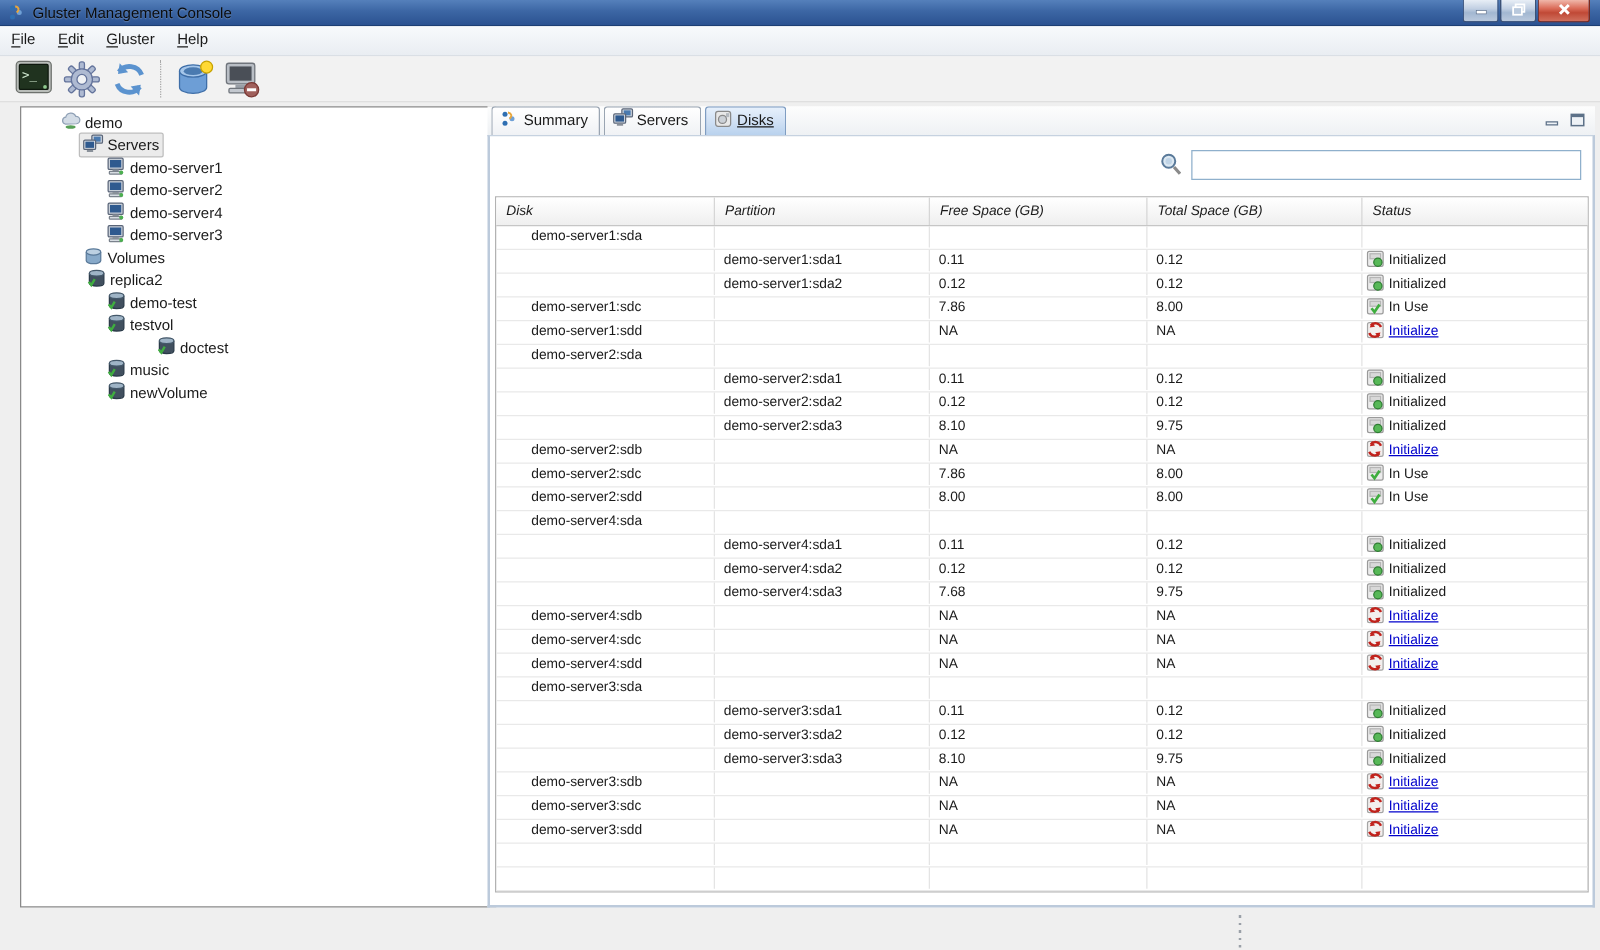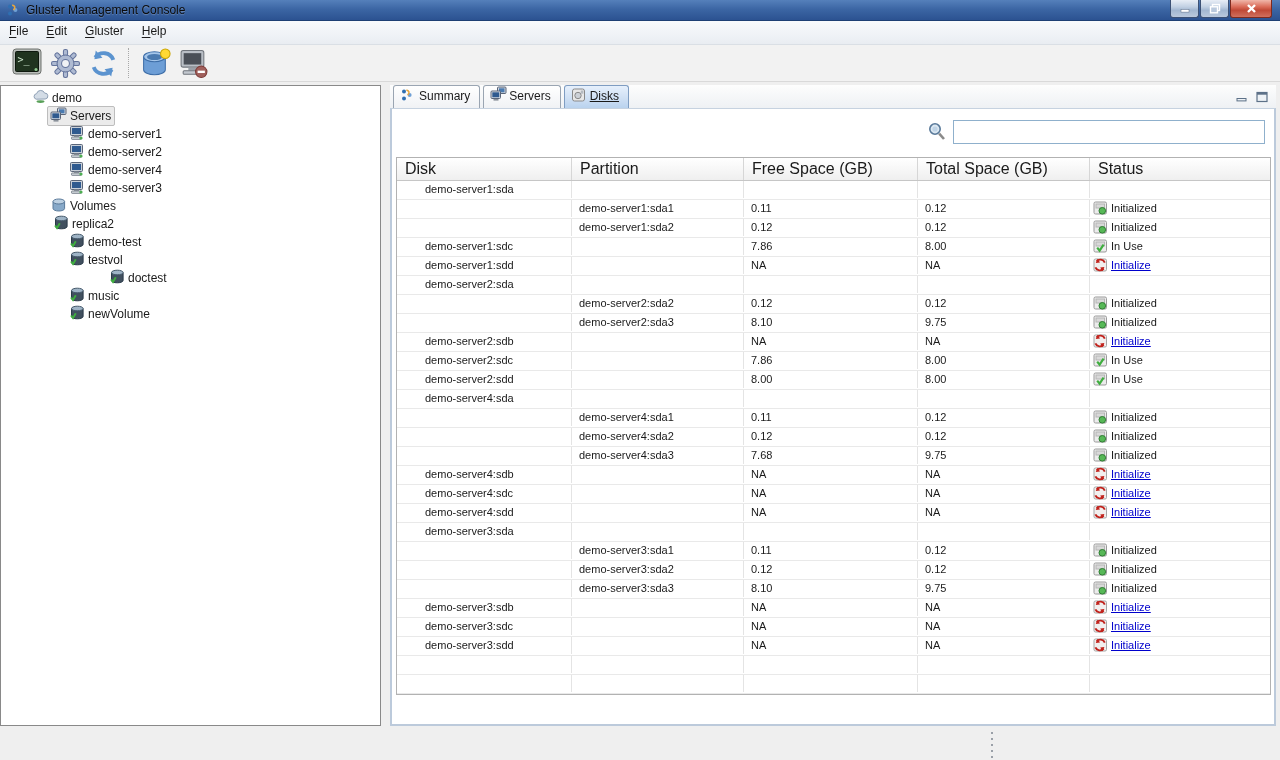--- a/index.html
+++ b/index.html
@@ -25,21 +25,21 @@
   .menu-item u{text-underline-offset:2px;}
   
   .toolbar{position:absolute;top:45px;left:0;width:1280px;height:37px;background:#f2f2f2;
     border-bottom:1px solid #d9d9d9;padding-left:8px;box-sizing:border-box;}
   .toolbtn{display:inline-block;width:38px;height:34px;margin-top:1px;text-align:center;padding-top:2px;
     box-sizing:border-box;vertical-align:top;}
   .tsep{display:inline-block;width:1px;height:30px;margin:3px 6px 0 6px;border-left:1px dotted #a8a8a8;vertical-align:top;}
   
   .main{position:absolute;top:82px;left:0;width:1280px;height:678px;background:#efefef;}
   
-  .tree-panel{position:absolute;left:0;top:3px;width:381px;height:641px;background:#fff;
+  .tree-panel{position:absolute;left:16px;top:3px;width:381px;height:641px;background:#fff;
     border:1px solid #898989;overflow:hidden;padding-top:2px;box-sizing:border-box;}
   .tree-item{height:18px;line-height:18px;font-size:12px;white-space:nowrap;cursor:default;}
   .tree-item .ticon{display:inline-block;width:17px;height:16px;vertical-align:-3px;margin-right:3px;}
   .tree-item .sel{display:inline-block;padding:0 3px 0 2px;border:1px solid transparent;border-radius:2px;}
   .tree-item.selected .sel{background:#ebebeb;border-color:#bdbdbd;}
   
   .right-panel{position:absolute;left:390px;top:3px;width:886px;height:641px;}
   .tabbar{position:absolute;top:0;left:0;right:0;height:23px;
     background:linear-gradient(180deg,#fdfdfd,#eef1f4);border-bottom:1px solid #b7c3d1;}
   .tab{display:inline-block;height:22px;line-height:21px;margin-left:3px;padding:0 9px 0 6px;
@@ -50,22 +50,22 @@
   .view-controls{position:absolute;right:6px;top:4px;}
   .view-btn{display:inline-block;width:16px;height:14px;margin-left:4px;text-align:center;}
   .panel-body{position:absolute;left:0;right:0;top:23px;bottom:0;background:#fff;
     border:2px solid #bccadb;border-top:1px solid #c6d2e0;box-sizing:border-box;}
   .search-icon{position:absolute;left:535px;top:12px;width:20px;height:21px;}
   .search-input{position:absolute;left:561px;top:11px;width:312px;height:24px;box-sizing:border-box;
     border:1px solid #8fb0cc;font-family:"Liberation Sans",sans-serif;font-size:12px;padding:2px 4px;outline:none;}
   
   .table{position:absolute;left:4px;top:48px;width:873px;border:1px solid #b2b2b2;background:#fff;box-sizing:content-box;}
   .thead{height:22px;border-bottom:1px solid #c6c6c6;background:linear-gradient(180deg,#ffffff,#efefef);white-space:nowrap;}
-  .th{display:inline-block;height:22px;line-height:22px;font-size:16px;padding-left:8px;
-    box-sizing:border-box;border-right:1px solid #d6d6d6;vertical-align:top;overflow:hidden;white-space:nowrap;cursor:default;}
+  .th{display:inline-block;height:22px;line-height:22px;font-size:11px;padding-left:8px;
+    box-sizing:border-box;border-right:1px solid #d6d6d6;vertical-align:top;overflow:hidden;white-space:nowrap;cursor:default;font-style:italic;}
   .th:last-child{border-right:none;}
   .tr{height:18px;border-bottom:1px solid #e9e9e9;white-space:nowrap;}
   .td{display:inline-block;height:17px;line-height:17px;font-size:11px;box-sizing:border-box;
     border-right:1px solid #e4e4e4;vertical-align:top;overflow:hidden;white-space:nowrap;}
   .td:last-child{border-right:none;}
   .td.c0{padding-left:28px;}
   .td.c1,.td.c2,.td.c3{padding-left:7px;}
   .td.c4{padding-left:3px;}
   .status-icon{display:inline-block;width:15px;height:14px;vertical-align:-3px;margin-right:3px;}
   .init-link{color:#0000cc;text-decoration:underline;cursor:pointer;}
@@ -276,20 +276,25 @@
             <div class="tr"><span class="td c0" style="width: 175px;">demo-server1:sdd</span><span class="td c1" style="width: 172px;"></span><span class="td c2" style="width: 174px;">NA</span><span class="td c3" style="width: 172px;">NA</span><span class="td c4" style="width: 178px;"><span class="status-icon"><svg width="15" height="14" viewBox="0 0 15 14">
                     <rect x="1" y="1" width="12.5" height="12" rx="1.5" fill="#f2efee" stroke="#a5a5a5"></rect>
                     <g stroke="#c1221c" stroke-width="1.9" fill="none">
                       <path d="M11.8 4.6 A 4.8 4.8 0 0 0 3.6 3.4"></path>
                       <path d="M2.4 9.4 A 4.8 4.8 0 0 0 10.6 10.6"></path>
                     </g>
                     <path d="M4.6 0.8 L2.8 5 L7 4.4 Z" fill="#c1221c"></path>
                     <path d="M9.6 13.2 L11.4 9 L7.2 9.6 Z" fill="#c1221c"></path>
                   </svg></span><a class="init-link">Initialize</a></span></div>
             <div class="tr"><span class="td c0" style="width: 175px;">demo-server2:sda</span><span class="td c1" style="width: 172px;"></span><span class="td c2" style="width: 174px;"></span><span class="td c3" style="width: 172px;"></span><span class="td c4" style="width: 178px;"></span></div>
+            <div class="tr"><span class="td c0" style="width: 175px;"></span><span class="td c1" style="width: 172px;">demo-server2:sda1</span><span class="td c2" style="width: 174px;">0.11</span><span class="td c3" style="width: 172px;">0.12</span><span class="td c4" style="width: 178px;"><span class="status-icon"><svg width="15" height="14" viewBox="0 0 15 14">
+                    <rect x="1" y="1" width="12.5" height="12" rx="1.5" fill="#ececec" stroke="#9a9a9a"></rect>
+                    <rect x="3" y="3" width="8.5" height="4" fill="#d9d9d9" stroke="#b5b5b5"></rect>
+                    <circle cx="9.3" cy="9.8" r="3.3" fill="#57b857" stroke="#2e7d32"></circle>
+                  </svg></span><span>Initialized</span></span></div>
             <div class="tr"><span class="td c0" style="width: 175px;"></span><span class="td c1" style="width: 172px;">demo-server2:sda2</span><span class="td c2" style="width: 174px;">0.12</span><span class="td c3" style="width: 172px;">0.12</span><span class="td c4" style="width: 178px;"><span class="status-icon"><svg width="15" height="14" viewBox="0 0 15 14">
                     <rect x="1" y="1" width="12.5" height="12" rx="1.5" fill="#ececec" stroke="#9a9a9a"></rect>
                     <rect x="3" y="3" width="8.5" height="4" fill="#d9d9d9" stroke="#b5b5b5"></rect>
                     <circle cx="9.3" cy="9.8" r="3.3" fill="#57b857" stroke="#2e7d32"></circle>
                   </svg></span><span>Initialized</span></span></div>
             <div class="tr"><span class="td c0" style="width: 175px;"></span><span class="td c1" style="width: 172px;">demo-server2:sda3</span><span class="td c2" style="width: 174px;">8.10</span><span class="td c3" style="width: 172px;">9.75</span><span class="td c4" style="width: 178px;"><span class="status-icon"><svg width="15" height="14" viewBox="0 0 15 14">
                     <rect x="1" y="1" width="12.5" height="12" rx="1.5" fill="#ececec" stroke="#9a9a9a"></rect>
                     <rect x="3" y="3" width="8.5" height="4" fill="#d9d9d9" stroke="#b5b5b5"></rect>
                     <circle cx="9.3" cy="9.8" r="3.3" fill="#57b857" stroke="#2e7d32"></circle>
                   </svg></span><span>Initialized</span></span></div>

